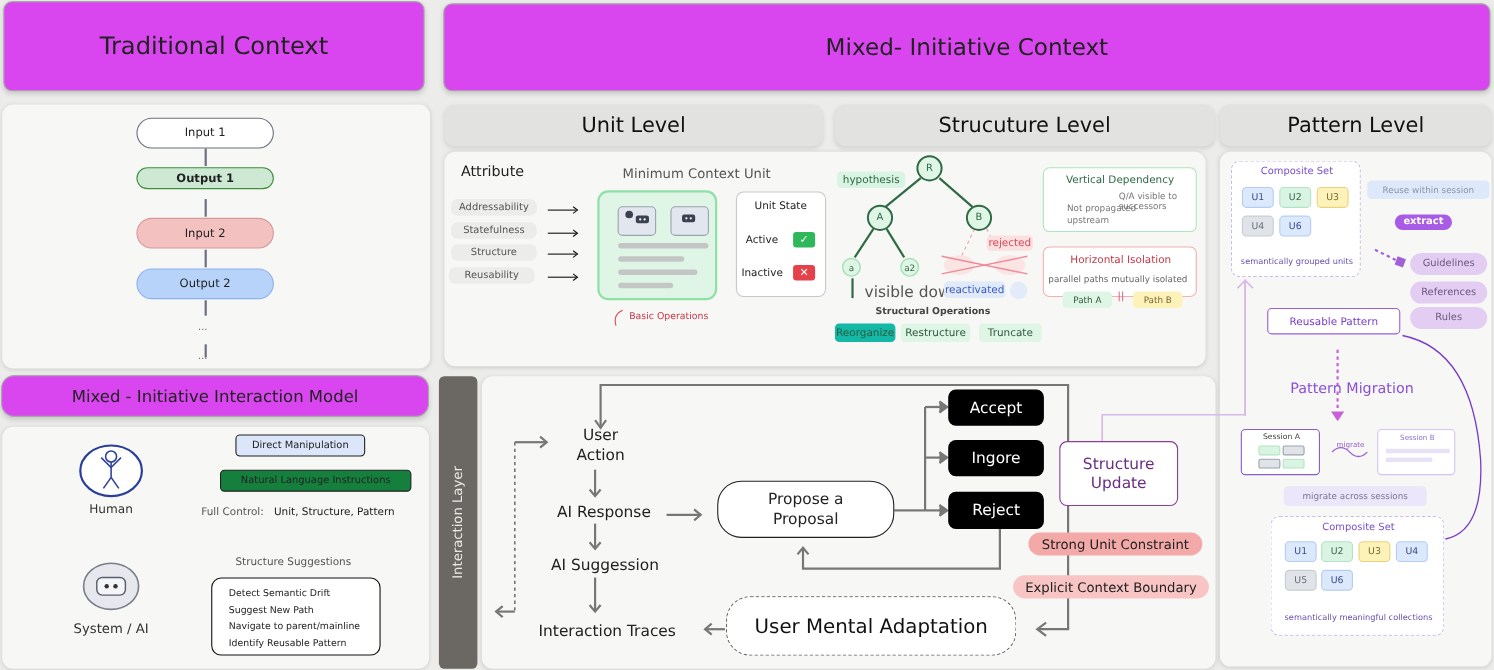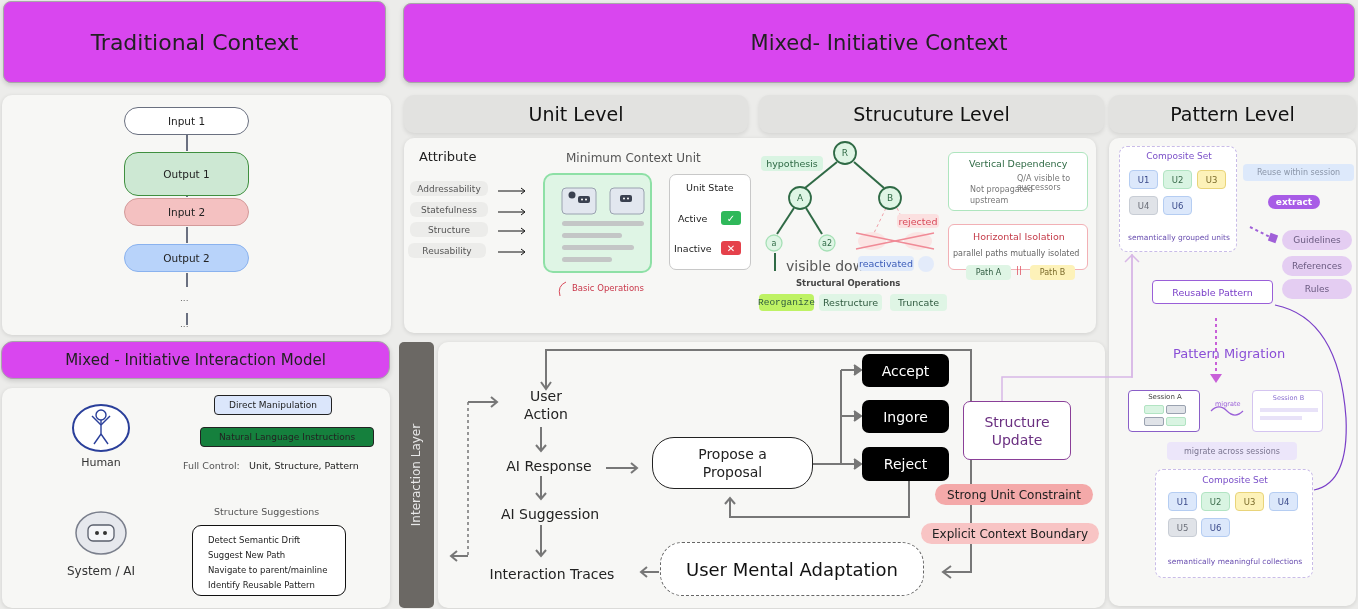--- a/index.html
+++ b/index.html
@@ -30,21 +30,21 @@
 <div class="panel" style="left:2px;top:95px;width:389px;height:240px;">
   <svg width="389" height="240">
     <line x1="185" y1="40" x2="185" y2="56" stroke="#6a7080" stroke-width="2"></line>
     <line x1="185" y1="86" x2="185" y2="102" stroke="#6a7080" stroke-width="2"></line>
     <line x1="185" y1="132" x2="185" y2="148" stroke="#6a7080" stroke-width="2"></line>
     <line x1="185" y1="178" x2="185" y2="192" stroke="#6a7080" stroke-width="2"></line>
     <line x1="185" y1="218" x2="185" y2="230" stroke="#6a7080" stroke-width="2"></line>
   </svg>
   <div id="trad-nodes">
       <div class="abs cent" style="left: 122px; top: 12px; width: 125px; height: 28px; border-radius: 14px; font-size: 10.5px; color: rgb(34, 34, 34); background: rgb(255, 255, 255); border: 1.5px solid rgb(106, 112, 128);">Input 1</div>
-      <div class="abs cent" style="left: 122px; top: 57px; width: 125px; height: 44px; border-radius: 14px; font-size: 10.5px; color: rgb(34, 34, 34); background: rgb(205, 232, 211); border: 1.5px solid rgb(63, 143, 63);">Output 1</div>
+      <div class="abs cent" style="left: 122px; top: 57px; width: 125px; height: 20px; border-radius: 14px; font-size: 10.5px; color: rgb(34, 34, 34); background: rgb(205, 232, 211); border: 1.5px solid rgb(63, 143, 63); font-weight: bold;">Output 1</div>
       <div class="abs cent" style="left: 122px; top: 103px; width: 125px; height: 28px; border-radius: 14px; font-size: 10.5px; color: rgb(34, 34, 34); background: rgb(244, 193, 193); border: 1.5px solid rgb(211, 154, 154);">Input 2</div>
       <div class="abs cent" style="left: 122px; top: 149px; width: 125px; height: 28px; border-radius: 14px; font-size: 10.5px; color: rgb(34, 34, 34); background: rgb(184, 211, 250); border: 1.5px solid rgb(138, 178, 238);">Output 2</div>
     </div>
   <div class="abs" style="left:178px;top:198px;font-size:9px;color:#666;">...</div>
   <div class="abs" style="left:178px;top:224px;font-size:9px;color:#666;">...</div>
 </div>
 
 <div class="hdr" style="left:1px;top:341px;width:389px;height:38px;border-radius:12px;">
   <span style="font-size:15px;">Mixed - Initiative  Interaction  Model</span>
 </div>
@@ -183,21 +183,21 @@
   <div class="abs cent" style="left:385px;top:49px;width:22px;height:22px;font-size:9px;color:#2f6a45;">A</div>
   <div class="abs cent" style="left:475px;top:49px;width:22px;height:22px;font-size:9px;color:#2f6a45;">B</div>
   <div class="abs cent" style="left:362px;top:97px;width:16px;height:16px;font-size:8px;color:#2f6a45;">a</div>
   <div class="abs cent" style="left:415px;top:97px;width:16px;height:16px;font-size:8px;color:#2f6a45;">a2</div>
   <div class="tag" style="left:357px;top:18px;width:62px;height:15px;background:#d9f4e2;color:#2f6a45;">hypothesis</div>
   <div class="tag" style="left:493px;top:76px;width:42px;height:14px;background:#fbe0e0;color:#d94a5a;">rejected</div>
   <div class="abs" style="left:382px;top:120px;font-size:14px;color:#555;">visible down</div>
   <div class="tag" style="left:454px;top:118px;width:56px;height:15px;background:#e0eafb;color:#3a5bb8;">reactivated</div>
 
   <div class="abs" style="left:392px;top:140px;font-size:8.5px;font-weight:bold;color:#444;">Structural Operations</div>
-  <div class="tag" style="left:355px;top:156px;width:55px;height:17px;background:#bef264;color:#2f5a3f;font-family:Liberation Mono, monospace;">Reorganize</div>
+  <div class="tag" style="left:355px;top:156px;width:55px;height:17px;background:#14b8a6;color:#2f5a3f;">Reorganize</div>
   <div class="tag" style="left:415px;top:156px;width:63px;height:17px;background:#dff5e5;color:#2f5a3f;">Restructure</div>
   <div class="tag" style="left:486px;top:156px;width:57px;height:17px;background:#dff5e5;color:#2f5a3f;">Truncate</div>
 
   <div class="abs" style="left:544px;top:14px;width:140px;height:59px;background:#fff;border:1.5px solid #aee5be;border-radius:6px;">
     <div class="abs" style="left:20px;top:5px;font-size:9.5px;color:#2f6a45;">Vertical Dependency</div>
     <div class="abs" style="left:21px;top:21px;font-size:8px;color:#777;margin-left:47px;">Q/A visible to successors</div>
     <div class="abs" style="left:21px;top:32px;font-size:8px;color:#777;">Not propagated</div>
     <div class="abs" style="left:21px;top:43px;font-size:8px;color:#777;">upstream</div>
   </div>
   <div class="abs" style="left:544px;top:86px;width:140px;height:46px;background:#fff;border:1.5px solid #f2b0b5;border-radius:6px;">

